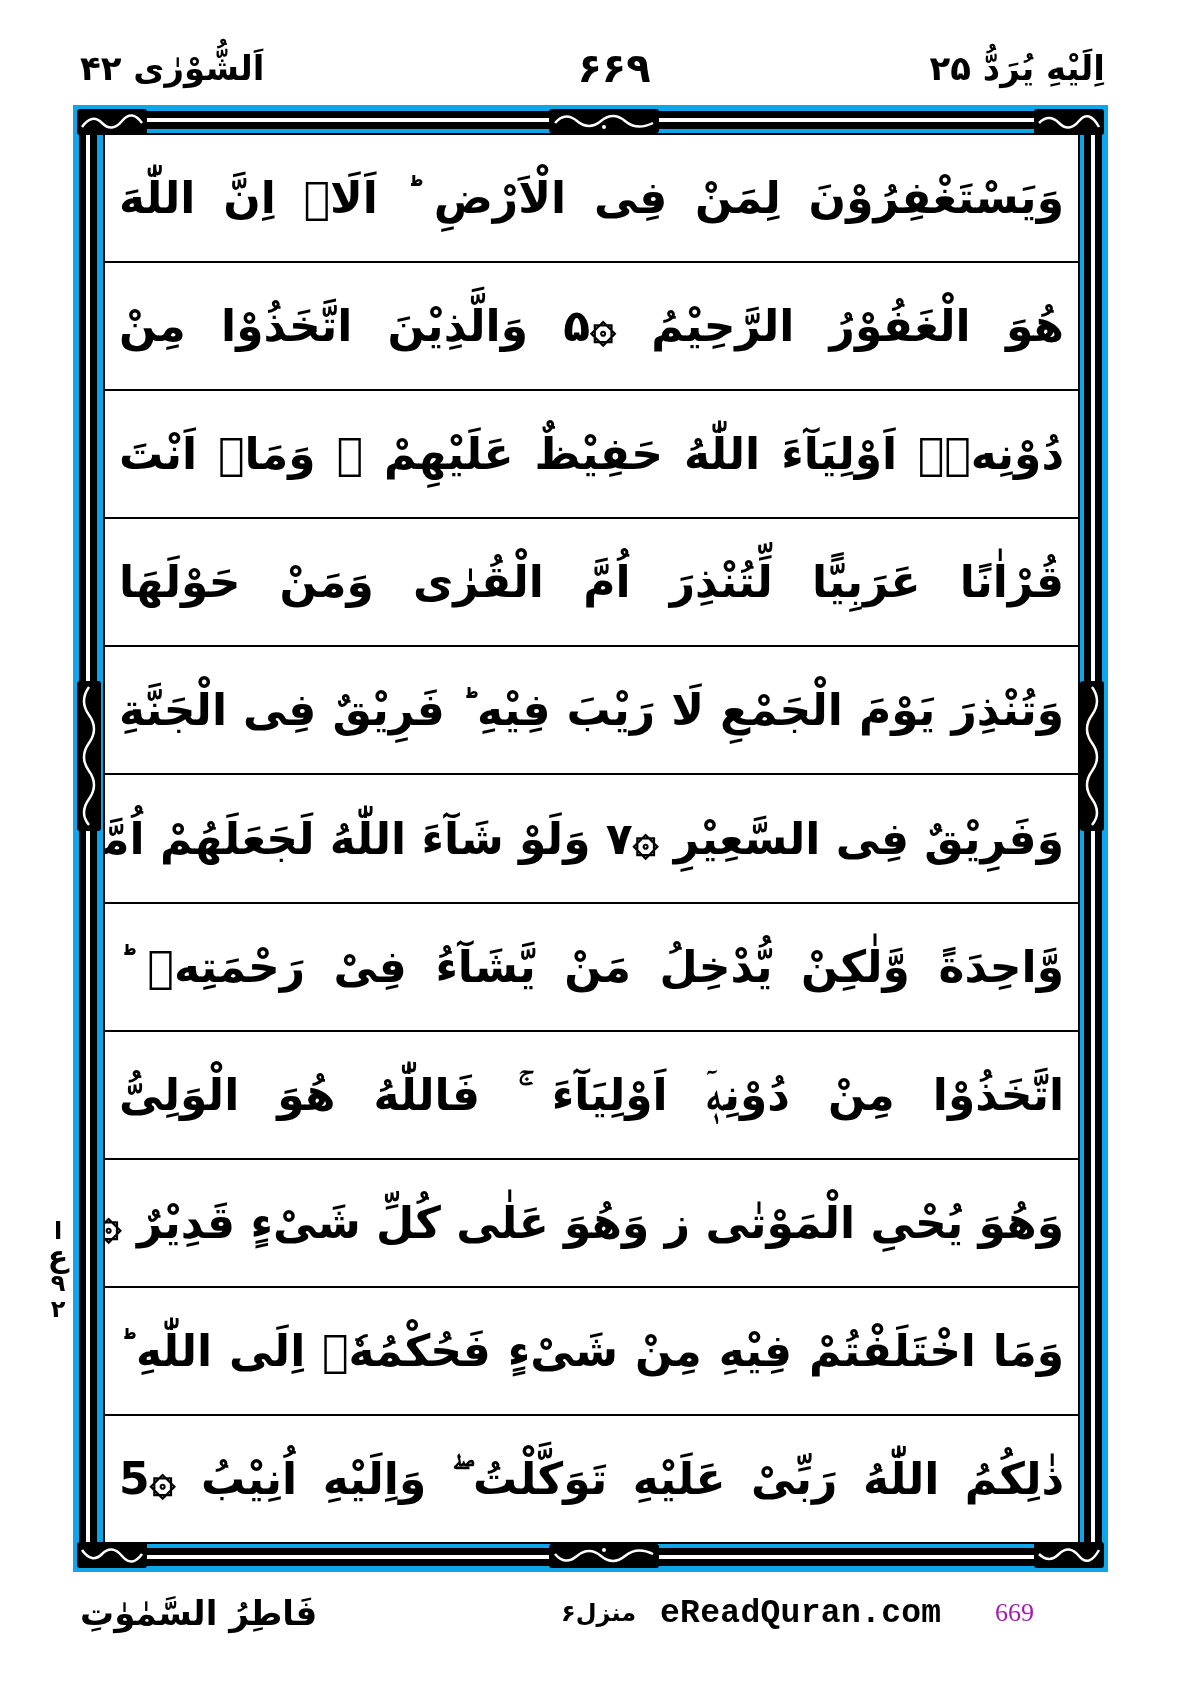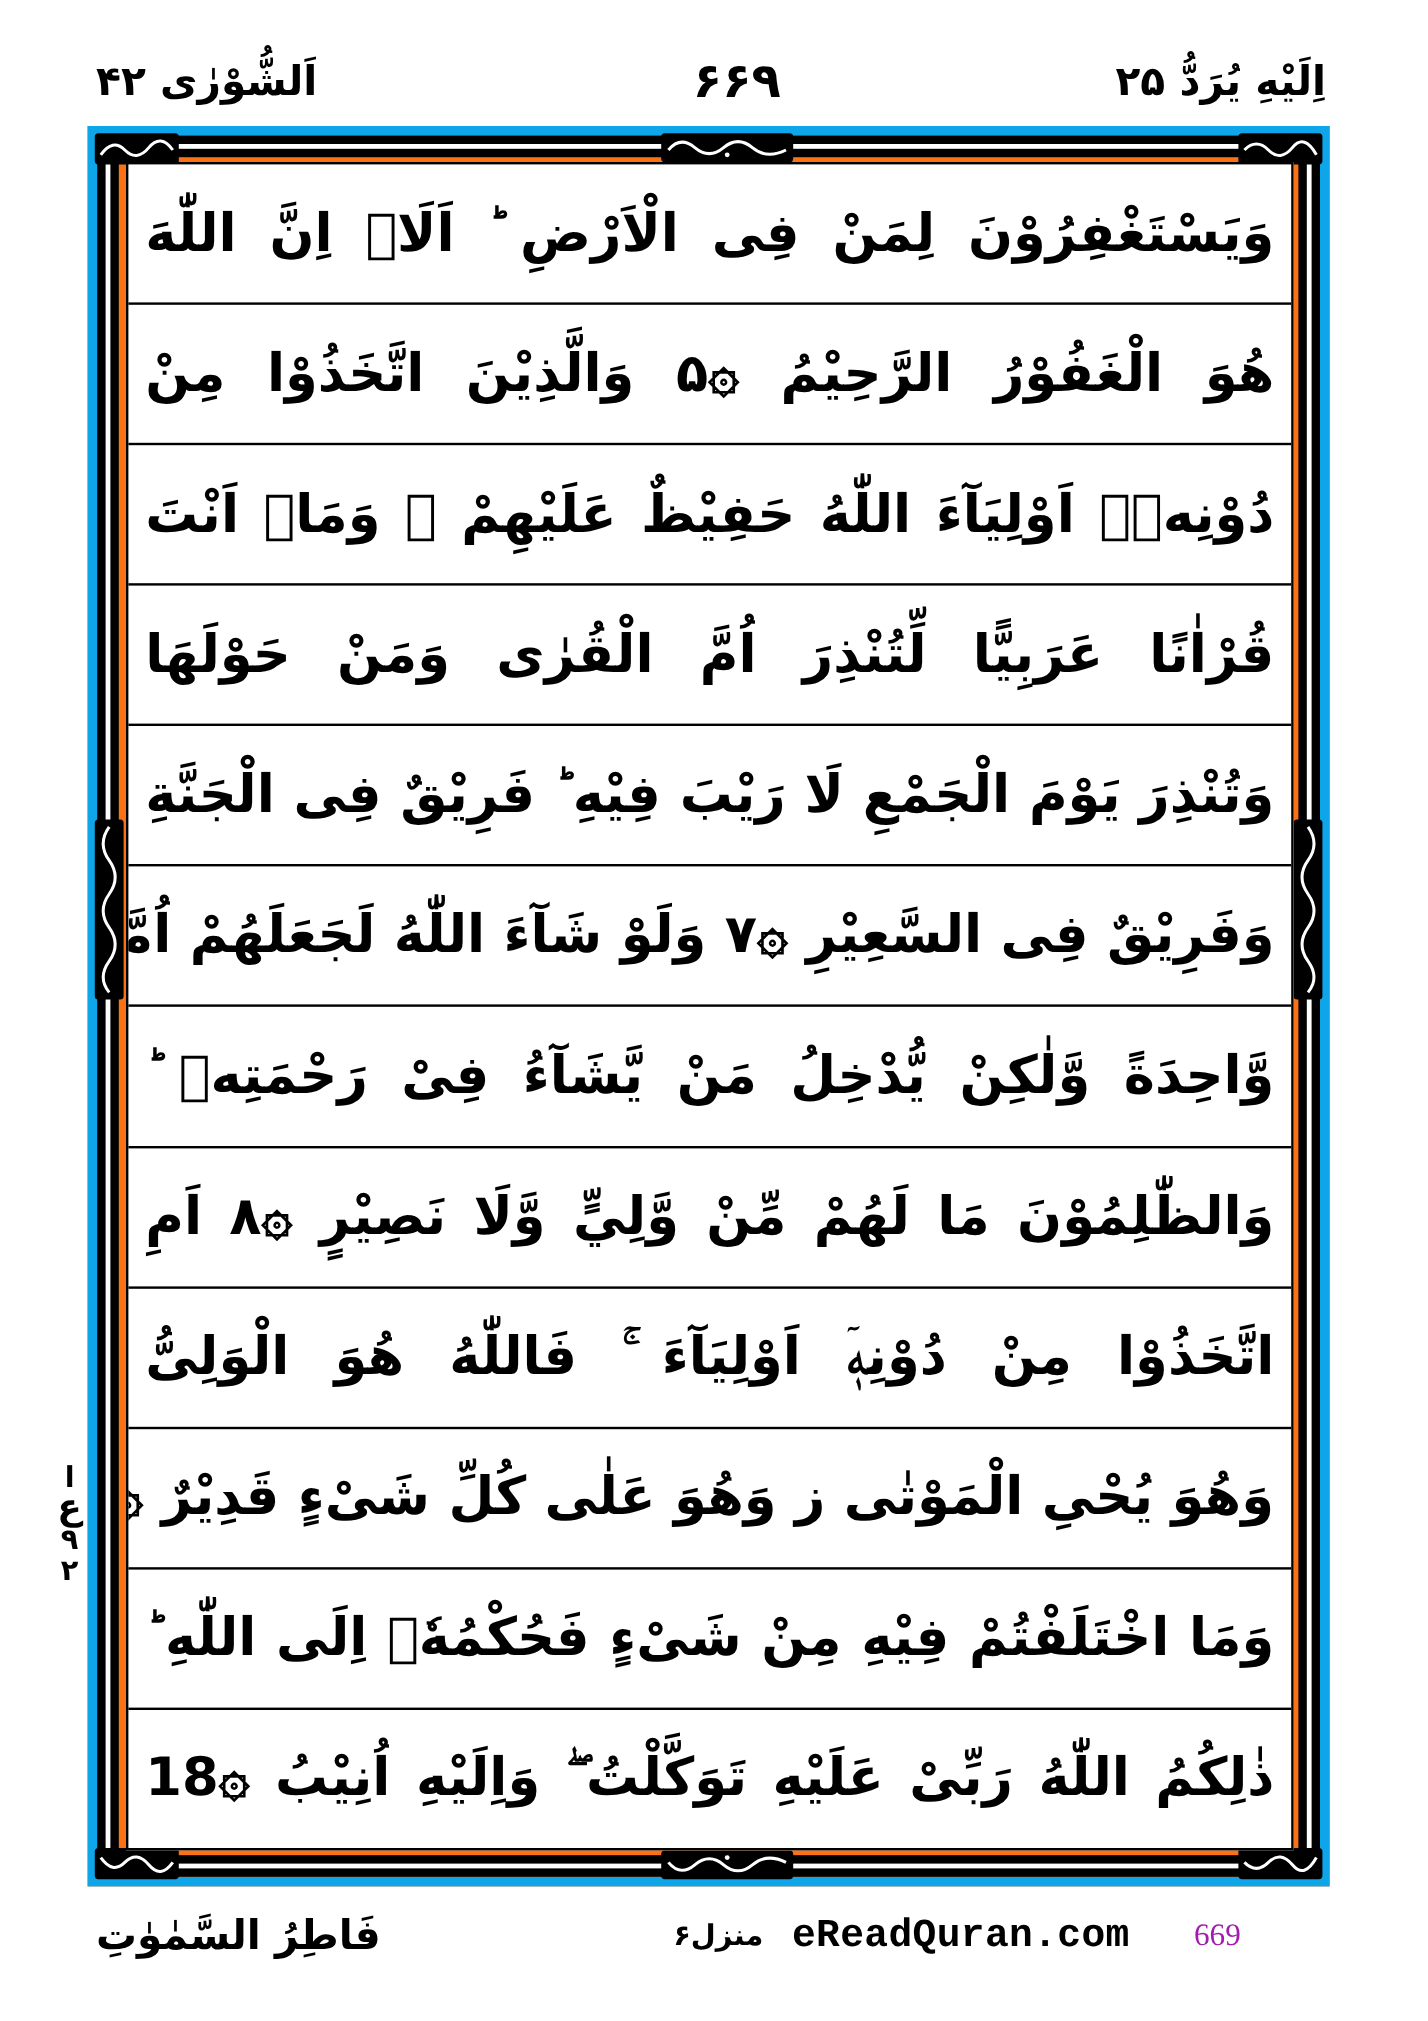--- a/index.html
+++ b/index.html
@@ -2,21 +2,21 @@
 <html><head>
 <meta charset="utf-8">
 <style>
   html,body{margin:0;padding:0;background:#fff;}
   body{width:1190px;height:1684px;position:relative;overflow:hidden;font-family:"DejaVu Sans",sans-serif;color:#000;}
   .hdr{position:absolute;top:38px;height:60px;display:flex;align-items:center;font-family:"DejaVu Sans",sans-serif;font-weight:bold;}
   .hdr-left{left:80px;font-size:34px;direction:rtl;}
   .hdr-center{left:0;width:1190px;justify-content:center;font-size:40px;padding-left:19px;}
   .hdr-right{right:85px;font-size:34px;direction:rtl;}
 
-  .frame{position:absolute;left:73px;top:105px;width:1035px;height:1467px;box-sizing:border-box;border:8px solid #0ea5e9;background:#f97316;padding-left:41px;}
+  .frame{position:absolute;left:73px;top:105px;width:1035px;height:1467px;box-sizing:border-box;border:6px solid #0ea5e9;background:#0ea5e9;padding-left:41px;}
   .frame:before{content:"";position:absolute;left:3px;top:3px;right:3px;bottom:3px;border:3px solid #000;}
   .band{position:absolute;background:#000;}
   .band.top{left:0;right:0;top:0;height:18px;}
   .band.bottom{left:0;right:0;bottom:0;height:18px;}
   .band.left{top:0;bottom:0;left:0;width:18px;}
   .band.right{top:0;bottom:0;right:0;width:18px;}
   .band .gap{position:absolute;background:#fff;}
   .band.top .gap,.band.bottom .gap{top:7px;height:4px;}
   .band.left .gap,.band.right .gap{left:7px;width:4px;}
   .orn{position:absolute;background:#000;border-radius:3px;overflow:hidden;}
@@ -118,33 +118,30 @@
     <div class="row">
         <span class="line-text">وَتُنْذِرَ يَوْمَ الْجَمْعِ لَا رَيْبَ فِيْهِ ؕ فَرِيْقٌ فِى الْجَنَّةِ</span>
       </div>
     <div class="row">
         <span class="line-text">وَفَرِيْقٌ فِى السَّعِيْرِ ۞۷ وَلَوْ شَآءَ اللّٰهُ لَجَعَلَهُمْ اُمَّةً</span>
       </div>
     <div class="row">
         <span class="line-text">وَّاحِدَةً وَّلٰكِنْ يُّدْخِلُ مَنْ يَّشَآءُ فِىْ رَحْمَتِهٖ ؕ</span>
       </div>
     <div class="row">
-        <span class="line-text">وَالظّٰلِمُوْنَ مَا لَهُمْ مِّنْ وَّلِيٍّ وَّلَا نَصِيْرٍ ۞۸ اَمِ</span>
-      </div>
-    <div class="row">
         <span class="line-text">اتَّخَذُوْا مِنْ دُوْنِهٖۤ اَوْلِيَآءَ ۚ فَاللّٰهُ هُوَ الْوَلِىُّ</span>
       </div>
     <div class="row">
         <span class="line-text">وَهُوَ يُحْىِ الْمَوْتٰى ز وَهُوَ عَلٰى كُلِّ شَىْءٍ قَدِيْرٌ ۞۹</span>
       </div>
     <div class="row">
         <span class="line-text">وَمَا اخْتَلَفْتُمْ فِيْهِ مِنْ شَىْءٍ فَحُكْمُهٗۤ اِلَى اللّٰهِ ؕ</span>
       </div>
     <div class="row">
-        <span class="line-text">ذٰلِكُمُ اللّٰهُ رَبِّىْ عَلَيْهِ تَوَكَّلْتُ ۖ وَاِلَيْهِ اُنِيْبُ ۞18</span>
+        <span class="line-text">ذٰلِكُمُ اللّٰهُ رَبِّىْ عَلَيْهِ تَوَكَّلْتُ ۖ وَاِلَيْهِ اُنِيْبُ ۞5</span>
       </div>
   </div>
 </div>
 
 <div class="ruku">
   <div>ا</div>
   <div style="font-size:30px;">ع</div>
   <div>۹</div>
   <div>۲</div>
 </div>

